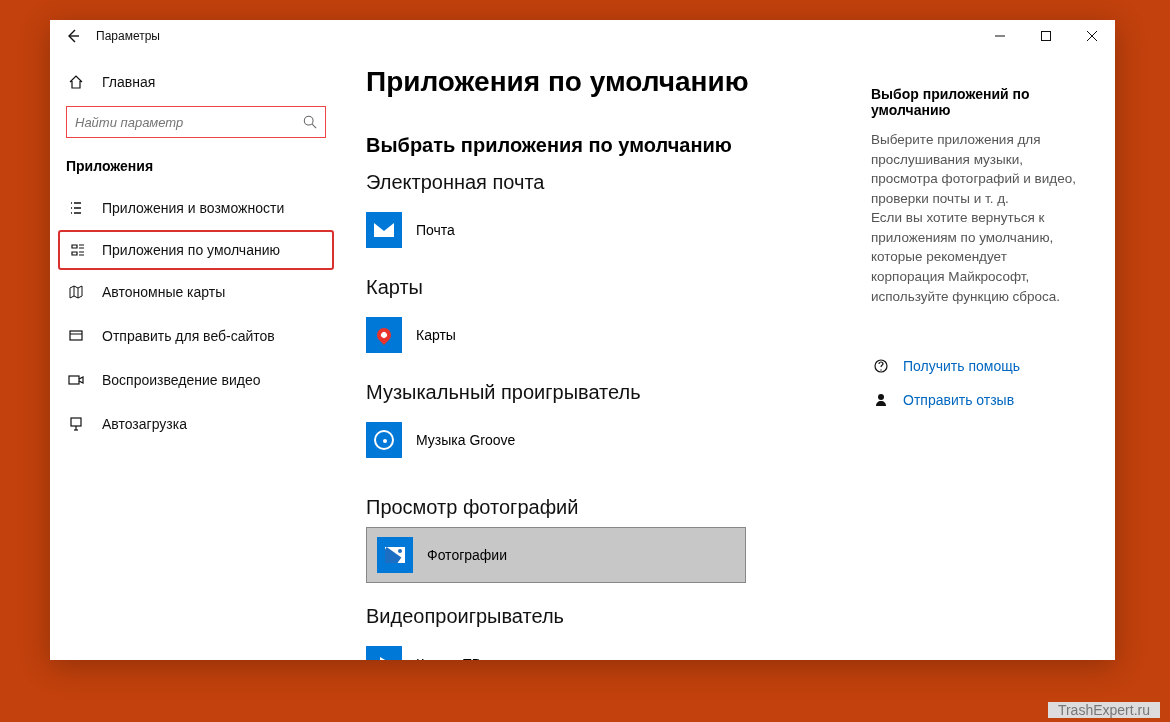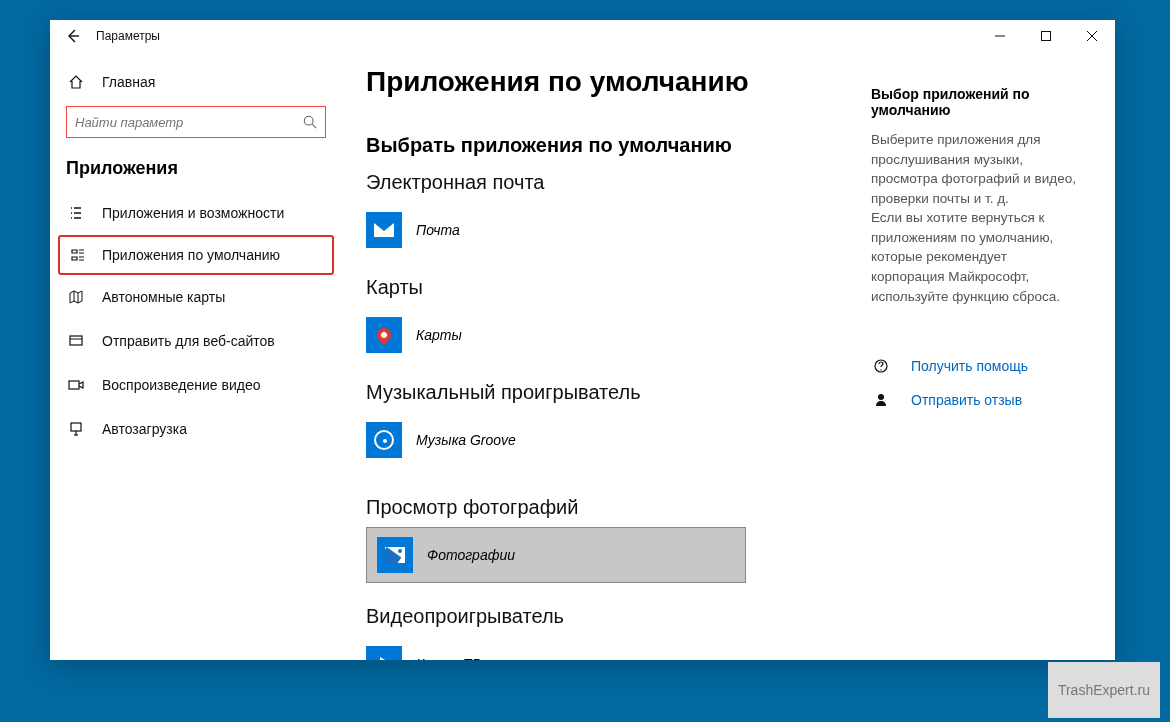--- a/index.html
+++ b/index.html
@@ -1,17 +1,17 @@
 <!DOCTYPE html>
 <html><head>
 <meta charset="utf-8">
 <style>
   * { box-sizing: border-box; margin: 0; padding: 0; }
   html, body { width: 1170px; height: 722px; font-family: "Segoe UI", Arial, sans-serif; background: #eee; }
-  .stage { width: 1170px; height: 722px; position: relative; background: #0369a1; }
+  .stage { width: 1170px; height: 722px; position: relative; background: #c2410c; }
   .window {
     position: absolute; left: 50px; top: 20px; width: 1065px; height: 640px;
     background: #ffffff; box-shadow: 0 6px 28px rgba(0,0,0,0.25);
     display: flex; flex-direction: column; overflow: hidden;
   }
   
   .titlebar { height: 32px; display: flex; align-items: center; }
   .titlebar .back { width: 46px; display:flex; align-items:center; justify-content:center; height:100%; }
   .titlebar .title { font-size: 12px; color:#111; }
   .winbtns { margin-left:auto; display:flex; }
@@ -19,41 +19,41 @@
   .winbtn svg { stroke:#111; }
   
   .body { flex:1; display:flex; overflow:hidden; }
   .sidebar { width: 292px; padding: 10px 0 0 0; }
   .sb-row { display:flex; align-items:center; height:40px; padding: 0 16px; font-size:14px; color:#111; }
   .sb-icon { width:20px; height:20px; margin-right:16px; display:flex; align-items:center; justify-content:center; flex-shrink:0; }
   .sb-row.home { margin-bottom:4px; }
   .searchwrap { padding: 0 16px 12px 16px; }
   .searchbox { height:32px; border:1px solid #ef4444; display:flex; align-items:center; padding:0 8px; background:#fff; }
   .searchbox input { border:none; outline:none; flex:1; font-size:13px; font-style:italic; color:#666; background:transparent; }
-  .sb-heading { font-size:18px; font-weight:600; padding: 8px 16px 12px 16px; }
+  .sb-heading { font-size:14px; font-weight:600; padding: 8px 16px 12px 16px; }
   .navlist .sb-row { height:44px; }
   .navlist .sb-row.selected-marker { border:2px solid #d9312f; border-radius:3px; margin:0 8px; padding:0 8px; height:40px; }
   .navlist .sb-row.selected-marker .sb-icon { margin-right:14px; }
   .main { flex:1; padding: 14px 24px 0 24px; overflow:hidden; }
   .page-title { font-size:28px; font-weight:600; margin-bottom:18px; }
   .section-title { font-size:20px; font-weight:600; margin-bottom:14px;margin-top:36px; }
   .category-label { font-size:20px; color:#111; margin-bottom:8px; }
   .app-row { display:flex; align-items:center; height:56px; margin-bottom:28px; }
   .app-row.lastless { margin-bottom: 18px;}
   .app-tile { width:36px; height:36px; background:#0078d7; display:flex; align-items:center; justify-content:center; margin-right:14px; flex-shrink:0;}
-  .app-name { font-size:14px;font-style:italic; }
+  .app-name { font-size:14px; }
   .app-row.selected { background:#c7c7c7; border:1px solid #888; width:380px; height:56px; padding-left:10px; margin-bottom:22px;}
   .app-row.selected .app-tile{ margin-right:14px;}
   .rightpane { width:244px; padding: 34px 36px 0 0; }
   .rp-title { font-size:14px; font-weight:600; margin-bottom:12px; }
   .rp-text { font-size:13.5px; color:#555; line-height:1.45; }
-  .rp-link-row { display:flex; align-items:center; margin-bottom:14px;gap:8px; }
+  .rp-link-row { display:flex; align-items:center; margin-bottom:14px; }
   .rp-link-row .sb-icon{ margin-right:12px;}
   .rp-link { font-size:14px; color:#0067c0; }
-  .watermark { position:absolute; right:10px; bottom:4px; font-size:14px; color:#777; background:#ddd; padding:20px 10px; }
+  .watermark { position:absolute; right:10px; bottom:4px; font-size:14px; color:#777; background:#ddd; padding:0 10px; }
   
   .tile-mail { width:20px; height:14px; background:#fff; position:relative; }
   .tile-mail::before{content:"";position:absolute;left:0;top:0;border-left:10px solid transparent;border-right:10px solid transparent;border-top:8px solid #0078d7;}
   .tile-map { width:14px; height:14px; background:#e8342b; border-radius:50% 50% 50% 0; transform:rotate(-45deg); position:relative;}
   .tile-map::after{content:"";position:absolute;left:4px;top:4px;width:6px;height:6px;background:#fff;border-radius:50%;}
   .tile-groove{ width:20px;height:20px;border:2px solid #fff;border-radius:50%; position:relative;}
   .tile-groove::after{content:"";position:absolute;left:7px;top:7px;width:4px;height:4px;background:#fff;border-radius:50%;}
   .tile-photo{ width:20px;height:16px;background:#fff;position:relative;overflow:hidden;}
   .tile-photo::before{content:"";position:absolute;left:-4px;bottom:-2px;width:18px;height:14px;background:#1b6ec2;transform:rotate(35deg);}
   .tile-photo::after{content:"";position:absolute;right:3px;top:2px;width:4px;height:4px;background:#1b6ec2;border-radius:50%;}

